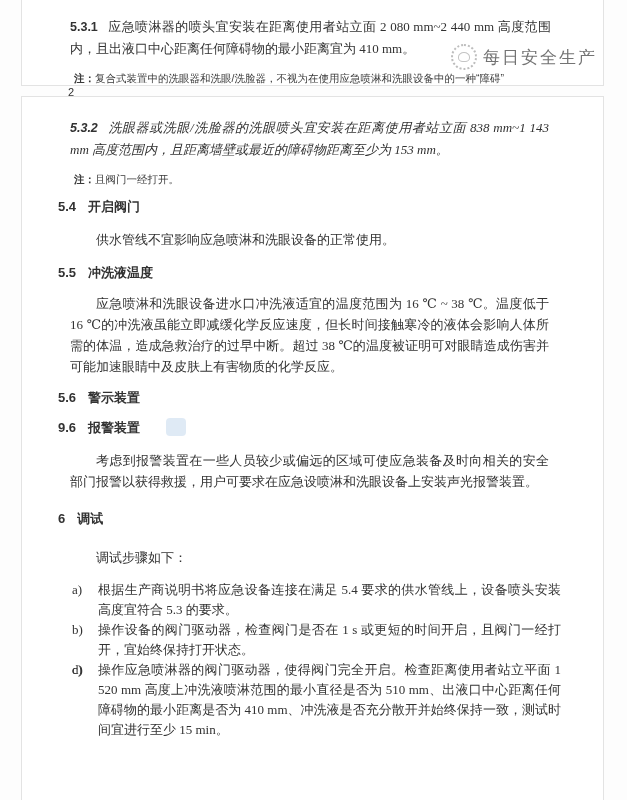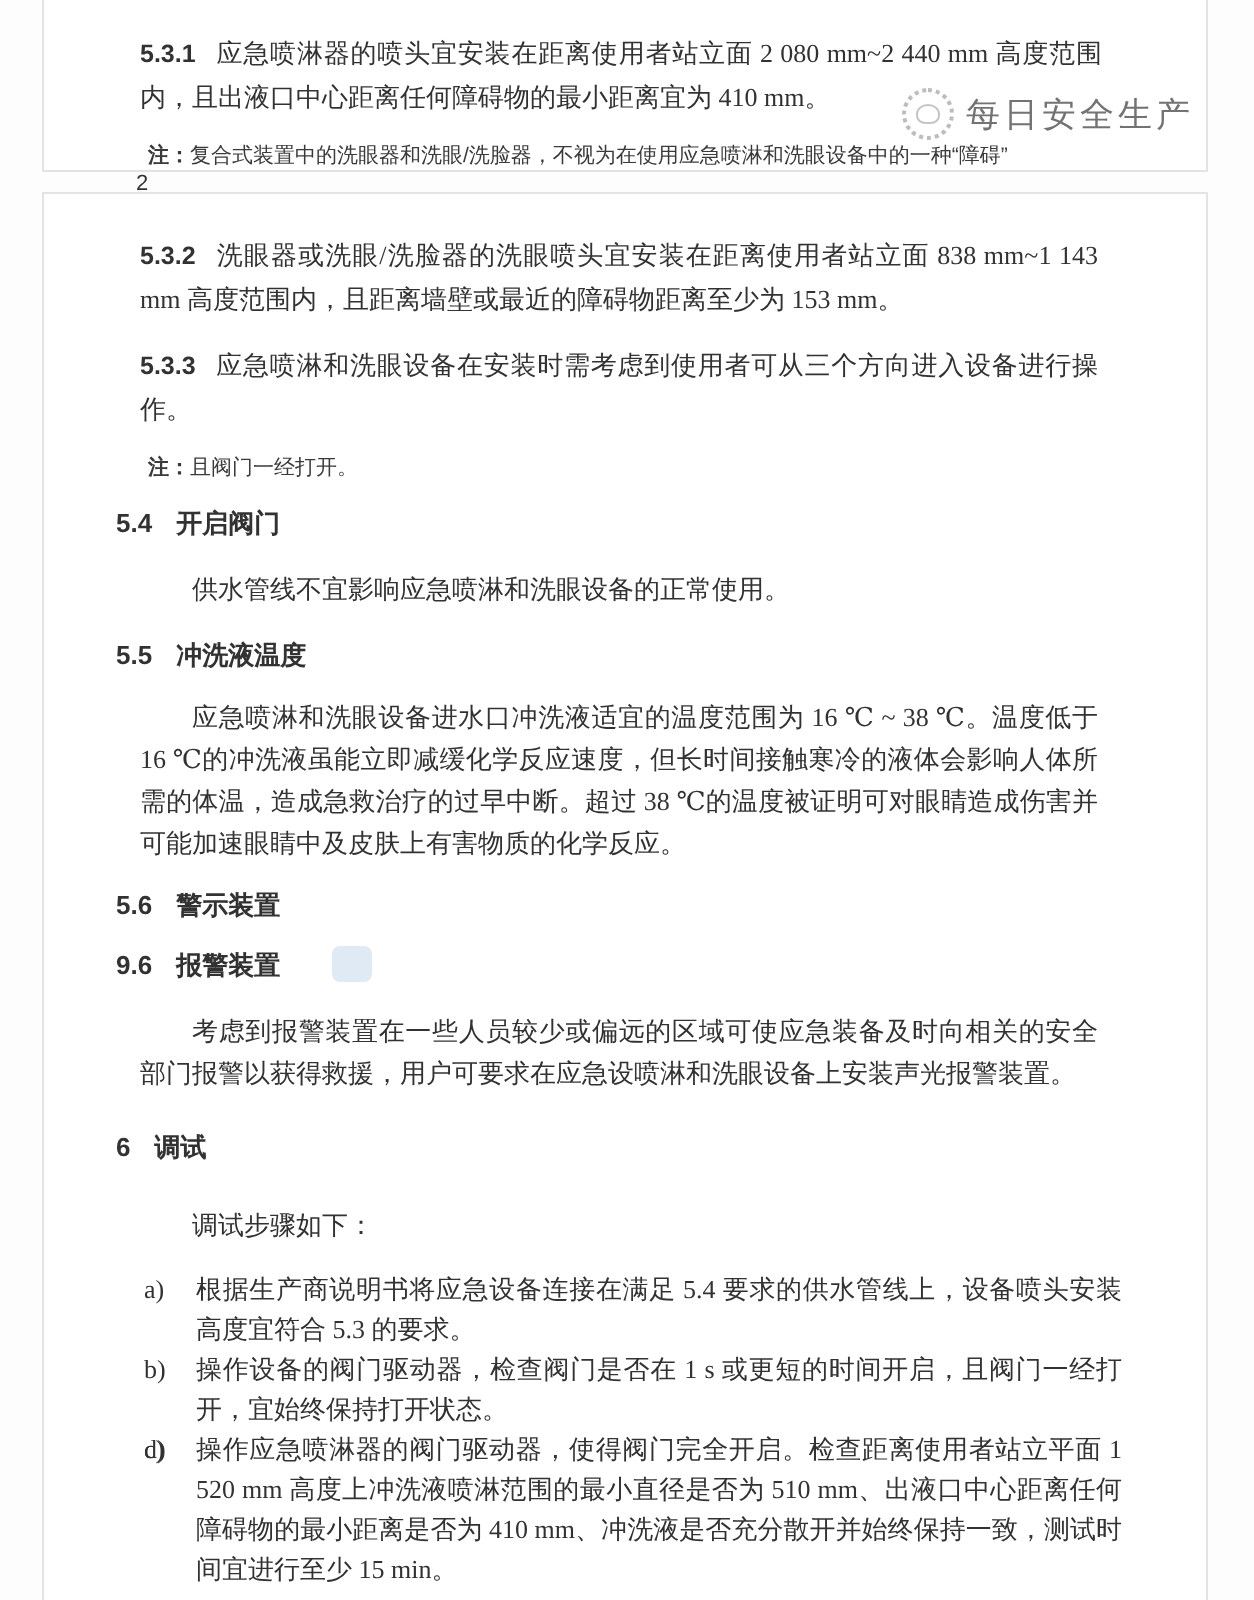--- a/index.html
+++ b/index.html
@@ -56,21 +56,21 @@
 
   .h2 {
     font-family:"Liberation Sans","DejaVu Sans",sans-serif;
     font-weight:bold;
     font-size:13px;
     line-height:17px;
     margin:0;
   }
   .h2 .num { margin-right:12px; }
 
-  .mt8  { margin-top:8px; }
+  .mt8  { margin-top:8px;font-style:italic; }
   .mt12 { margin-top:12px; }
   .mt14 { margin-top:14px; }
   .mt18 { margin-top:18px; }
   .mt20 { margin-top:20px; }
 
   .steps { margin:4px 0 0 0; padding:0; list-style:none; }
   .step {
     position:relative;
     padding-left:40px;
     font-size:13px;
@@ -133,21 +133,20 @@
   <div class="watermark">
     <span class="wm-logo"></span>
     <span>每日安全生产</span>
   </div>
 </div>
 
 <div class="page-card card2">
 
   <p class="para mt8"><span class="num">5.3.2</span><span>洗眼器或洗眼/洗脸器的洗眼喷头宜安装在距离使用者站立面 838 mm~1 143 mm 高度范围内，且距离墙壁或最近的障碍物距离至少为 153 mm。</span></p>
 
-  <p class="para"><span class="num">5.3.3</span><span>应急喷淋和洗眼设备在安装时需考虑到使用者可从三个方向进入设备进行操作。</span></p>
 
   <p class="note"><span class="note-label">注：</span><span>且阀门一经打开。</span></p>
 
   <p class="h2 mt12"><span class="num">5.4</span><span>开启阀门</span></p>
   <p class="para indent mt14">供水管线不宜影响应急喷淋和洗眼设备的正常使用。</p>
 
   <p class="h2 mt14"><span class="num">5.5</span><span>冲洗液温度</span></p>
   <p class="para indent mt12">应急喷淋和洗眼设备进水口冲洗液适宜的温度范围为 16 ℃ ~ 38 ℃。温度低于 16 ℃的冲洗液虽能立即减缓化学反应速度，但长时间接触寒冷的液体会影响人体所需的体温，造成急救治疗的过早中断。超过 38 ℃的温度被证明可对眼睛造成伤害并可能加速眼睛中及皮肤上有害物质的化学反应。</p>
 
   <p class="h2 mt12"><span class="num">5.6</span><span>警示装置</span></p>

